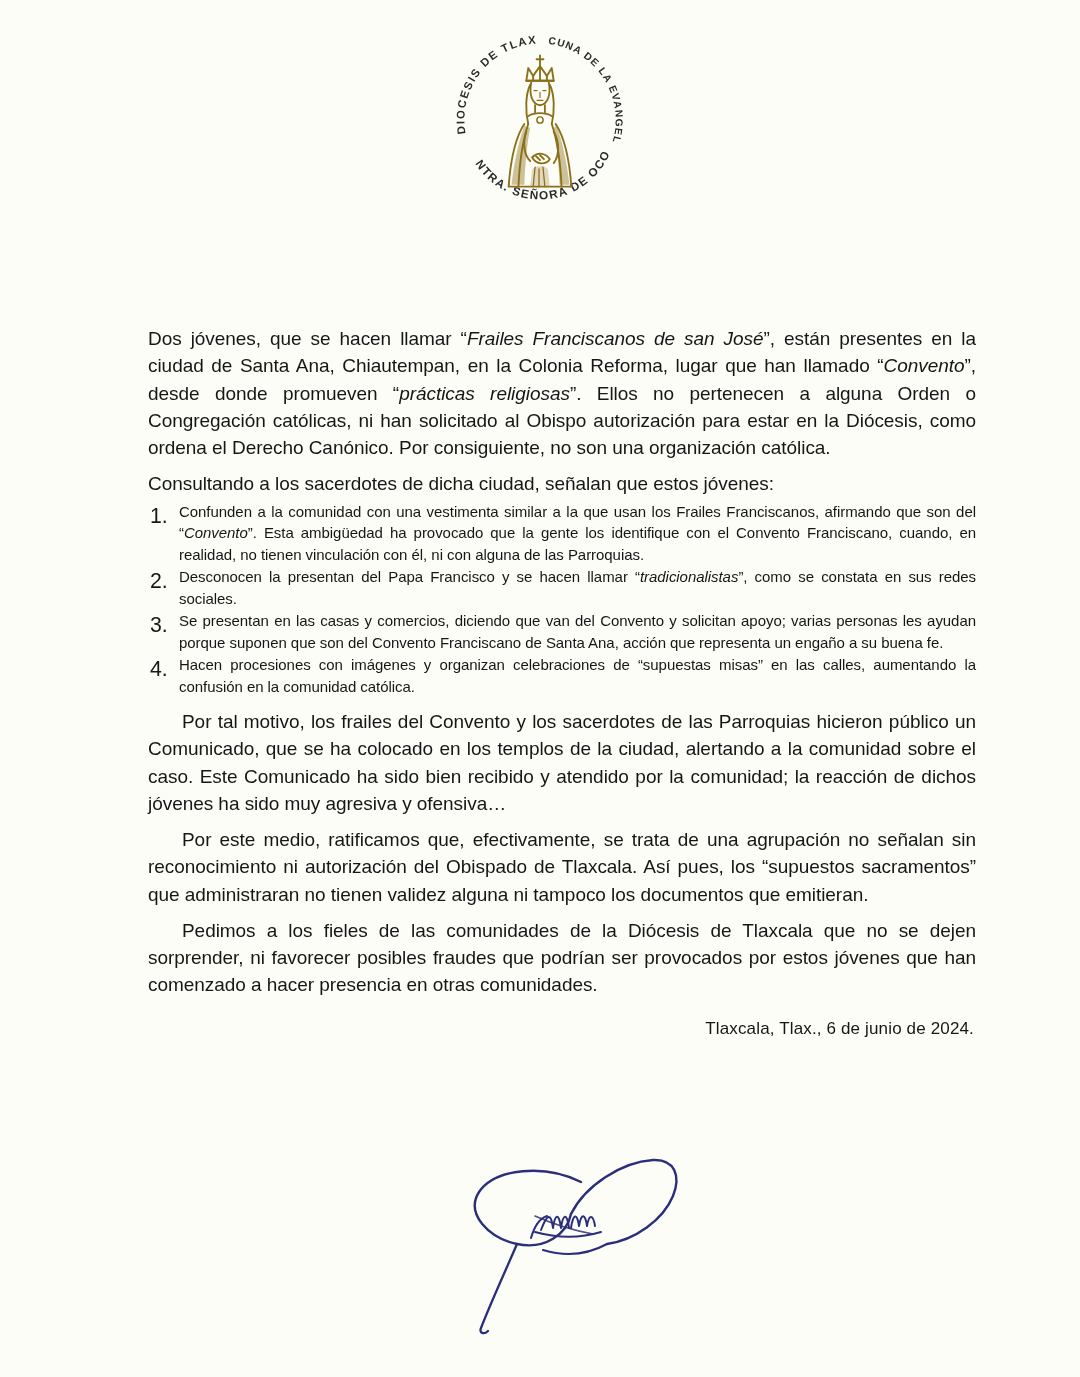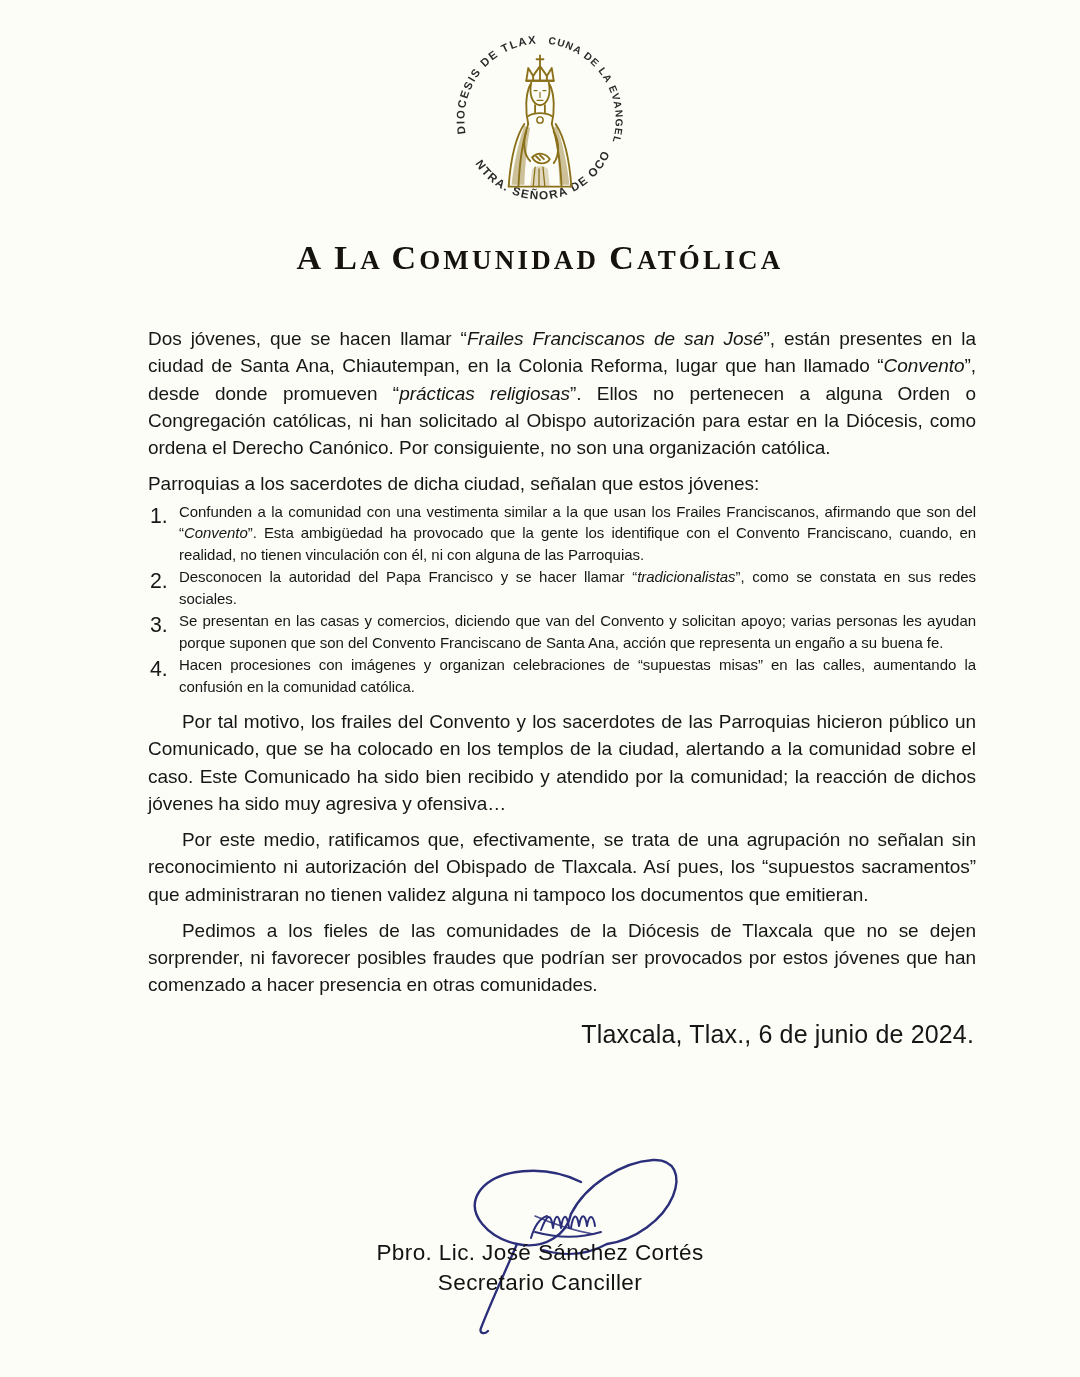--- a/index.html
+++ b/index.html
@@ -116,21 +116,21 @@
     top: 0;
     font-size: 21.3px;
     line-height: 1.435;
     color: #161616;
   }
 
   
   .dateline {
     margin-top: 18px;
     text-align: right;
-    font-size: 25px;
+    font-size: 17px;
     line-height: 1.4;
     letter-spacing: 0.15px;
     color: #161616;
     padding-right: 2px;
   }
 
   
   .sign-area {
     position: absolute;
     top: 1152px;
@@ -224,36 +224,33 @@
         <path d="M 84,106 C 78,122 73,146 71,166 L 84,166 C 85,144 87,122 90,108 Z"></path>
         <path d="M 114,108 C 117,122 119,144 120,166 L 130,166 C 128,146 123,122 117,106 Z"></path>
       </g>
       <g fill="#8a7018" opacity="0.25">
         <path d="M 92,150 C 98,146 104,146 108,150 L 110,167 L 90,167 Z"></path>
       </g>
     </svg>
   </div>
 
   <div class="title-block">
-    <div class="title-line">
-      <span class="cap">A</span> <span class="cap">L</span>A <span class="cap">C</span>OMUNIDAD <span class="cap">C</span>ATÓLICA
-    </div>
   </div>
 
   <div class="content">
 
     <p class="para"><span>Dos jóvenes, que se hacen llamar “</span><em class="q">Frailes Franciscanos de san José</em><span>”, están presentes en la ciudad de Santa Ana, Chiautempan, en la Colonia Reforma, lugar que han llamado “</span><em class="q">Convento</em><span>”, desde donde promueven “</span><em class="q">prácticas religiosas</em><span>”. Ellos no pertenecen a alguna Orden o Congregación católicas, ni han solicitado al Obispo autorización para estar en la Diócesis, como ordena el Derecho Canónico. Por consiguiente, no son una organización católica.</span></p>
 
     <div class="gap-sm"></div>
 
-    <p class="para tight">Parroquias a los sacerdotes de dicha ciudad, señalan que estos jóvenes:</p>
+    <p class="para tight">Consultando a los sacerdotes de dicha ciudad, señalan que estos jóvenes:</p>
 
     <ol class="claims">
       <li><span>Confunden a la comunidad con una vestimenta similar a la que usan los Frailes Franciscanos, afirmando que son del “</span><em class="q">Convento</em><span>”. Esta ambigüedad ha provocado que la gente los identifique con el Convento Franciscano, cuando, en realidad, no tienen vinculación con él, ni con alguna de las Parroquias.</span></li>
-      <li><span>Desconocen la autoridad del Papa Francisco y se hacer llamar “</span><em class="q">tradicionalistas</em><span>”, como se constata en sus redes sociales.</span></li>
+      <li><span>Desconocen la presentan del Papa Francisco y se hacen llamar “</span><em class="q">tradicionalistas</em><span>”, como se constata en sus redes sociales.</span></li>
       <li><span>Se presentan en las casas y comercios, diciendo que van del Convento y solicitan apoyo; varias personas les ayudan porque suponen que son del Convento Franciscano de Santa Ana, acción que representa un engaño a su buena fe.</span></li>
       <li><span>Hacen procesiones con imágenes y organizan celebraciones de “supuestas misas” en las calles, aumentando la confusión en la comunidad católica.</span></li>
     </ol>
 
     <div class="gap-md"></div>
 
     <p class="para indent">Por tal motivo, los frailes del Convento y los sacerdotes de las Parroquias hicieron público un Comunicado, que se ha colocado en los templos de la ciudad, alertando a la comunidad sobre el caso. Este Comunicado ha sido bien recibido y atendido por la comunidad; la reacción de dichos jóvenes ha sido muy agresiva y ofensiva…</p>
 
     <div class="gap-sm"></div>
 
@@ -280,19 +277,15 @@
 
         <path d="M 150,64 C 168,72 186,78 208,82" stroke-width="1.5" opacity="0.85"></path>
         <path d="M 156,78 C 162,62 166,60 168,76 C 170,62 174,60 176,76 C 178,62 182,60 184,76" stroke-width="2.0"></path>
         <path d="M 186,76 C 188,62 192,60 194,74 C 196,62 200,60 202,74 C 204,62 208,62 210,74" stroke-width="2.0"></path>
         <path d="M 150,80 C 172,86 196,86 216,80" stroke-width="2.0"></path>
 
         <path d="M 146,86 C 150,72 156,66 162,64" stroke-width="2.0"></path>
       </g>
     </svg>
 
-    <div class="sign-names">
-      <div class="sign-name">Pbro. Lic. José Sánchez Cortés</div>
-      <div class="sign-name">Secretario Canciller</div>
-    </div>
   </div>
 
 </div>
 
 </body></html>

